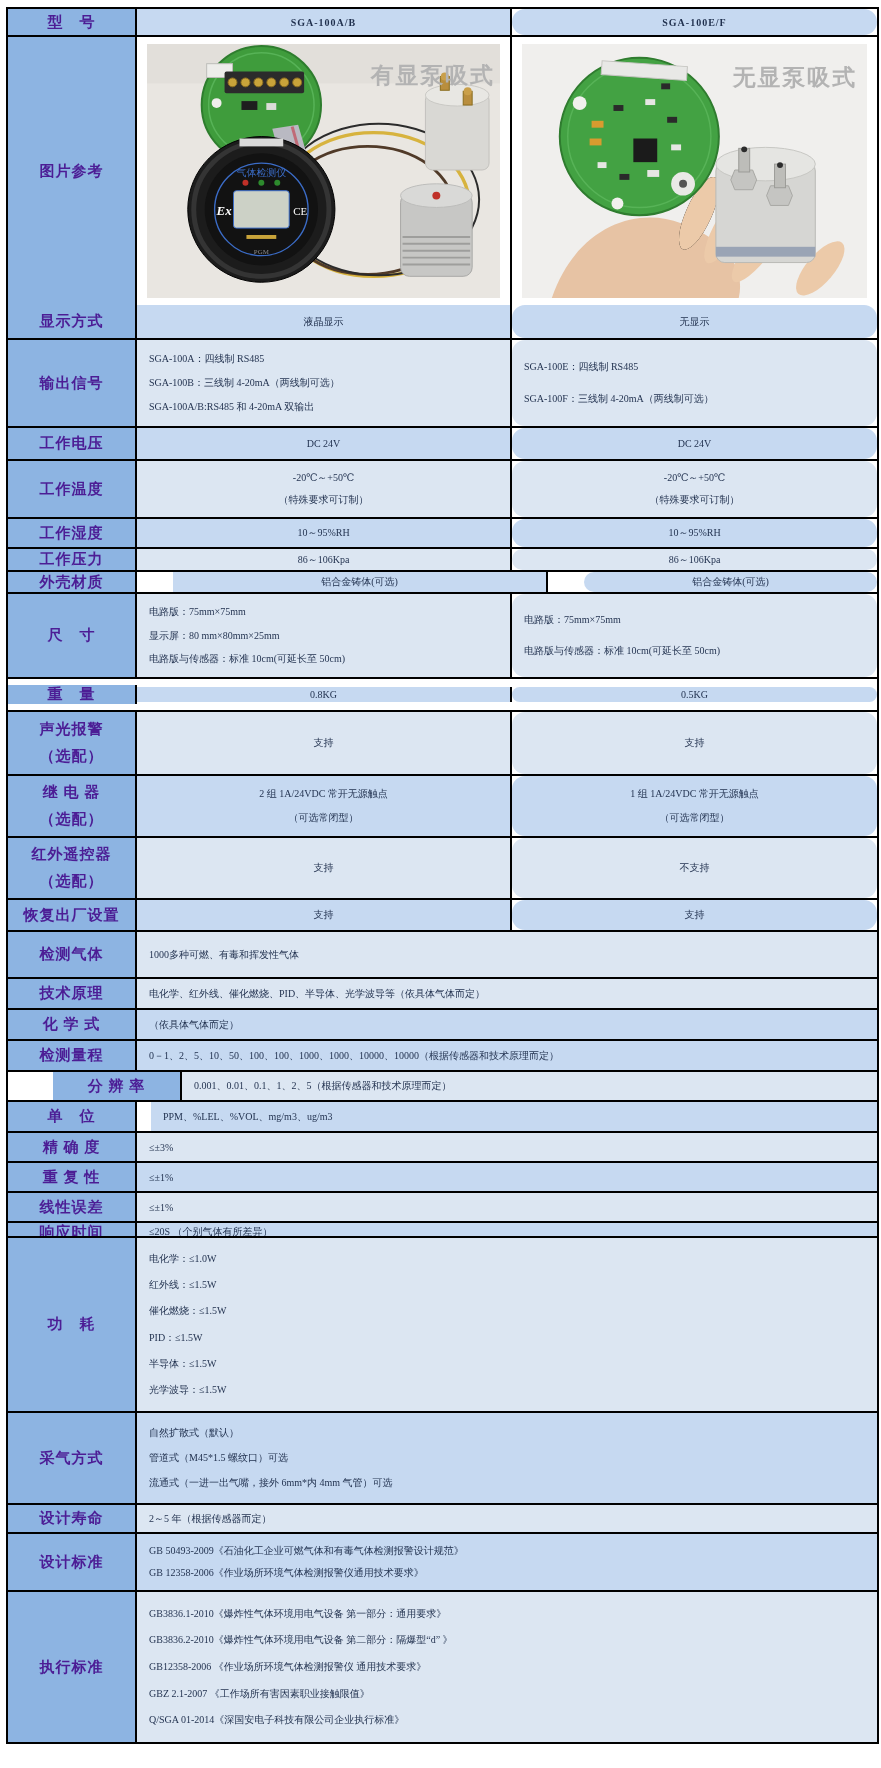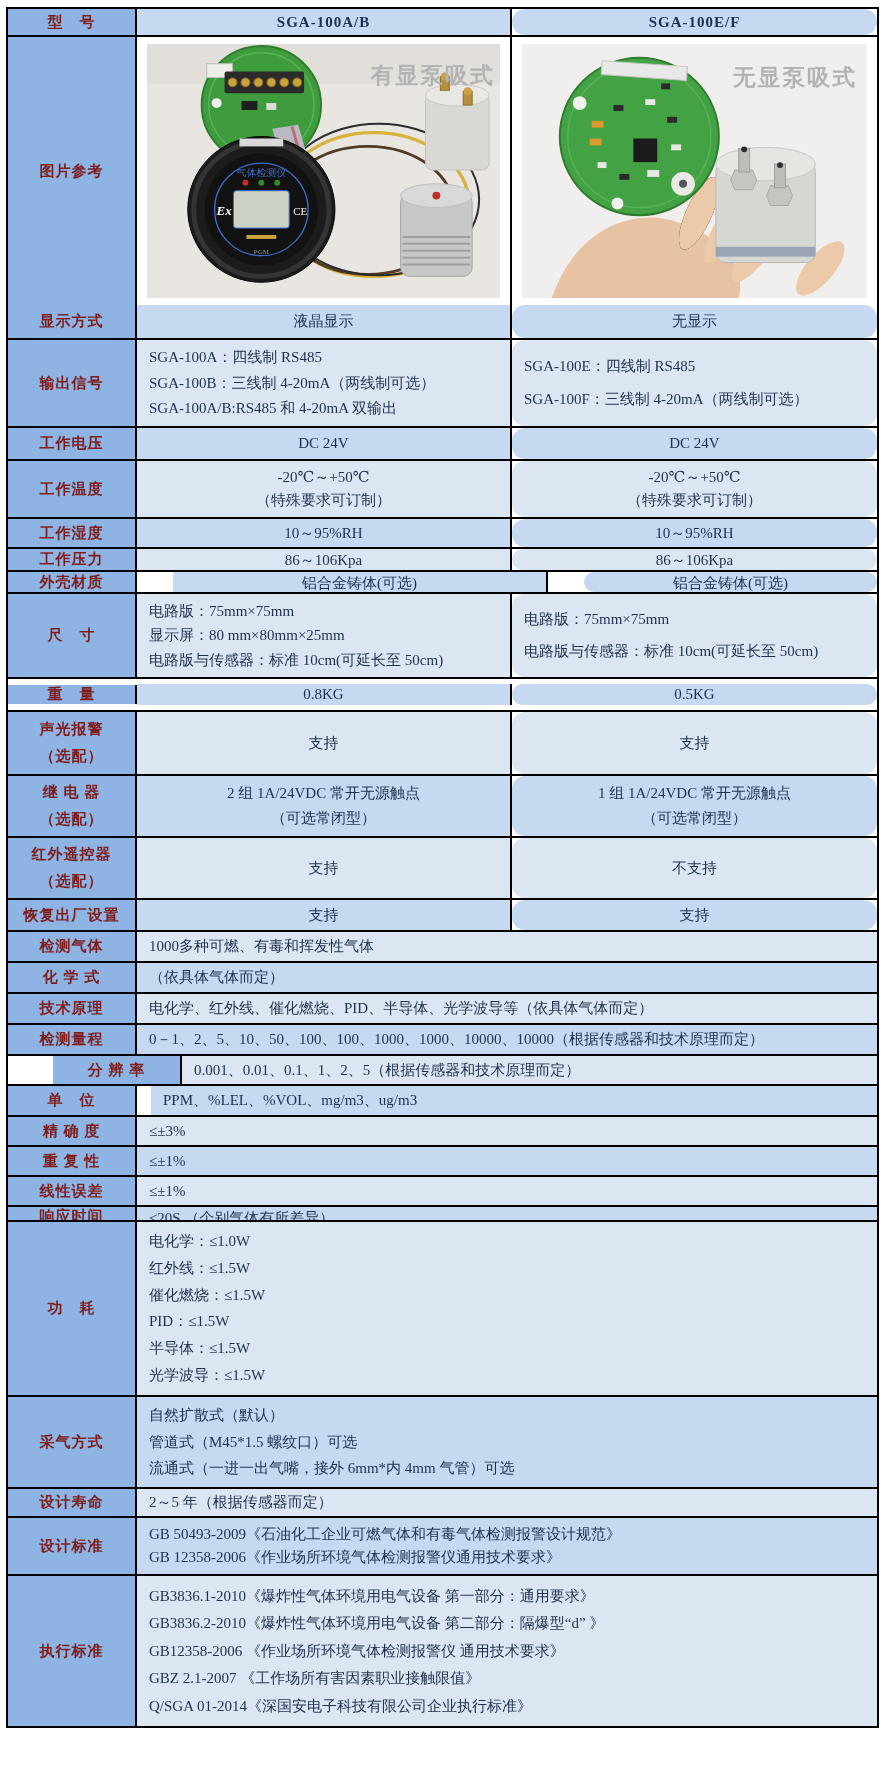--- a/index.html
+++ b/index.html
@@ -20,26 +20,26 @@
     background:#fff;
   }
   .row{display:flex;width:100%;overflow:hidden;}
   .row + .row{border-top:2px solid var(--border);}
   .cell{overflow:hidden;}
   .label-cell{
     width:129px;flex:none;
     background:var(--label-bg);
     border-right:2px solid var(--border);
     display:flex;flex-direction:column;justify-content:space-evenly;align-items:center;
-    font-weight:bold;font-size:15px;letter-spacing:1px;color:#7f1d1d;
+    font-weight:bold;font-size:15px;letter-spacing:1px;color:#4c1d95;
     text-align:center;
   }
   .value-cell{
     display:flex;flex-direction:column;justify-content:space-evenly;
-    font-size:15px;
+    font-size:10px;
   }
   .col1{width:375px;flex:none;border-right:2px solid var(--border);}
   .col2{flex:1;border-radius:13px;}
   .span-cell{flex:1;}
   .tone-a .value-cell{background:var(--cell-a);}
   .tone-b .value-cell{background:var(--cell-b);}
   .align-center .value-cell{align-items:center;text-align:center;padding:2px 16px;}
   .align-left .value-cell{align-items:flex-start;text-align:left;padding:2px 8px 2px 12px;}
   .value-line{white-space:nowrap;}
   .header-row{height:26px;}
@@ -350,42 +350,42 @@
           <div class="cell label-cell">
             <div class="label-line">恢复出厂设置</div>
           </div>
           <div class="cell value-cell col1">
             <div class="value-line">支持</div>
           </div>
           <div class="cell value-cell col2">
             <div class="value-line">支持</div>
           </div>
         </div>
+        <div class="row tone-b align-left" style="height: 47px;">
+          <div class="cell label-cell">
+            <div class="label-line">检测气体</div>
+          </div>
+          <div class="cell value-cell span-cell">
+            <div class="value-line">1000多种可燃、有毒和挥发性气体</div>
+          </div>
+        </div>
         <div class="row tone-b align-left" style="height: 31px;">
           <div class="cell label-cell">
-            <div class="label-line">检测气体</div>
-          </div>
-          <div class="cell value-cell span-cell">
-            <div class="value-line">1000多种可燃、有毒和挥发性气体</div>
+            <div class="label-line">技术原理</div>
+          </div>
+          <div class="cell value-cell span-cell">
+            <div class="value-line">电化学、红外线、催化燃烧、PID、半导体、光学波导等（依具体气体而定）</div>
           </div>
         </div>
         <div class="row tone-a align-left" style="height: 31px;">
           <div class="cell label-cell">
             <div class="label-line">化 学 式</div>
           </div>
           <div class="cell value-cell span-cell">
             <div class="value-line">（依具体气体而定）</div>
-          </div>
-        </div>
-        <div class="row tone-b align-left" style="height: 31px;">
-          <div class="cell label-cell">
-            <div class="label-line">技术原理</div>
-          </div>
-          <div class="cell value-cell span-cell">
-            <div class="value-line">电化学、红外线、催化燃烧、PID、半导体、光学波导等（依具体气体而定）</div>
           </div>
         </div>
         <div class="row tone-a align-left" style="height: 31px;">
           <div class="cell label-cell">
             <div class="label-line">检测量程</div>
           </div>
           <div class="cell value-cell span-cell">
             <div class="value-line">0－1、2、5、10、50、100、100、1000、1000、10000、10000（根据传感器和技术原理而定）</div>
           </div>
         </div>

